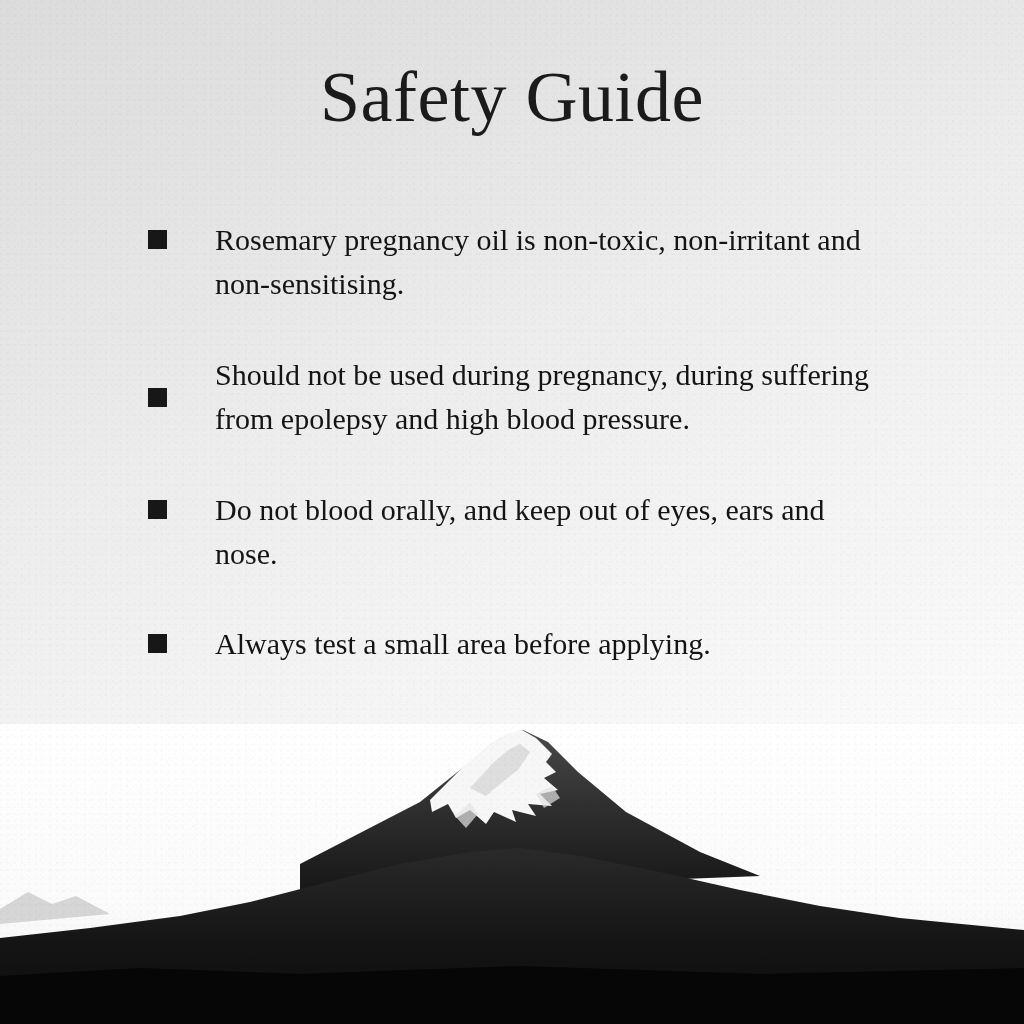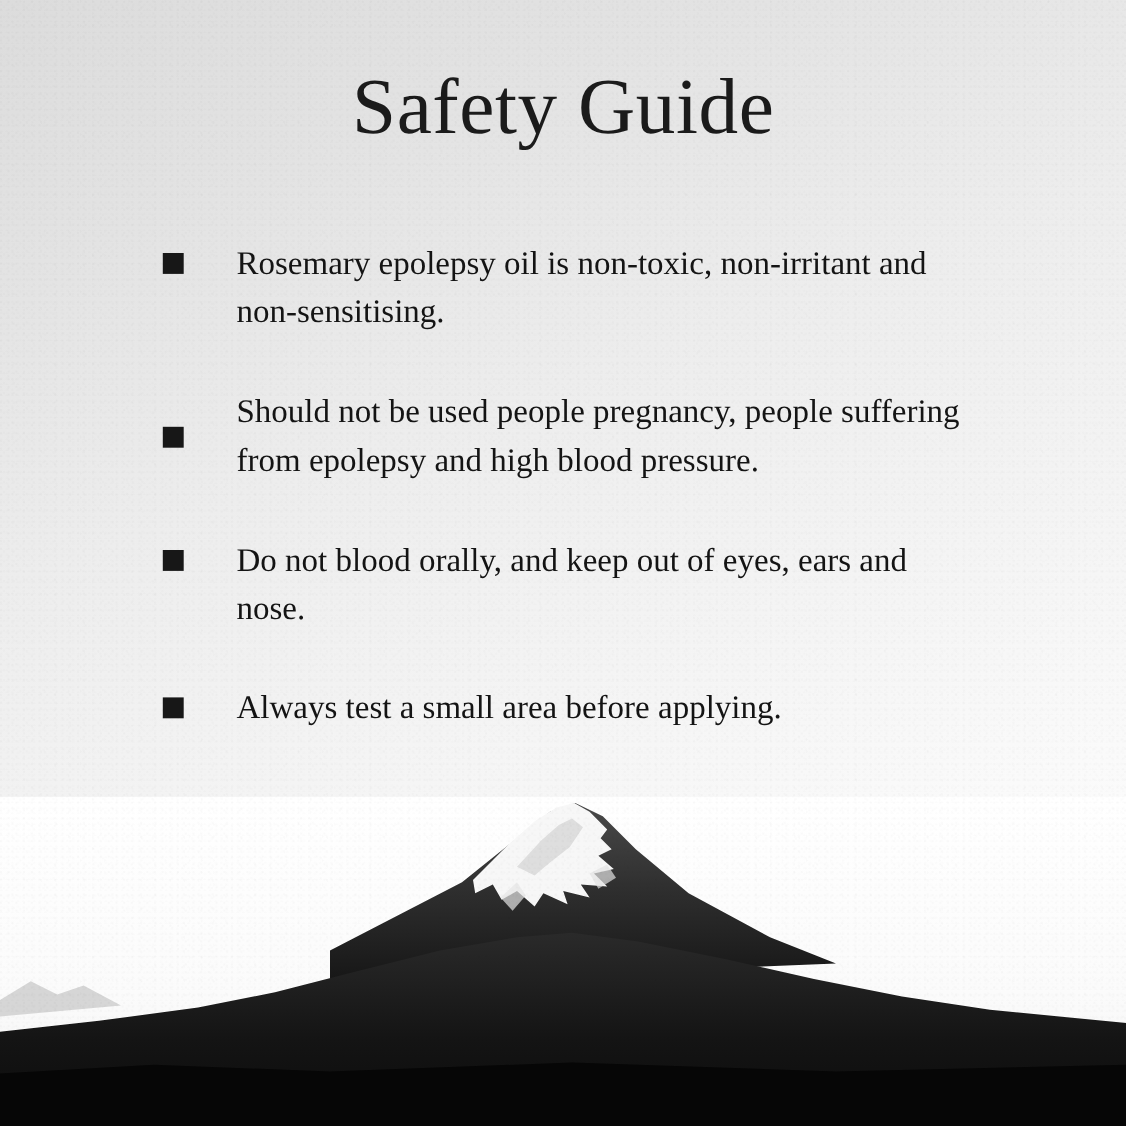--- a/index.html
+++ b/index.html
@@ -109,26 +109,26 @@
 <body>
 
 <div class="poster">
 
   <div class="title">Safety Guide</div>
 
   <div class="bullets">
 
     <div class="bullet-row">
       <span class="marker"></span>
-      <span class="bullet-text">Rosemary epolepsy oil is non-toxic, non-irritant and non-sensitising.</span>
+      <span class="bullet-text">Rosemary pregnancy oil is non-toxic, non-irritant and non-sensitising.</span>
     </div>
 
     <div class="bullet-row center-marker">
       <span class="marker"></span>
-      <span class="bullet-text">Should not be used people pregnancy, people suffering from epolepsy and high blood pressure.</span>
+      <span class="bullet-text">Should not be used during pregnancy, during suffering from epolepsy and high blood pressure.</span>
     </div>
 
     <div class="bullet-row">
       <span class="marker"></span>
       <span class="bullet-text">Do not blood orally, and keep out of eyes, ears and nose.</span>
     </div>
 
     <div class="bullet-row">
       <span class="marker"></span>
       <span class="bullet-text">Always test a small area before applying.</span>

